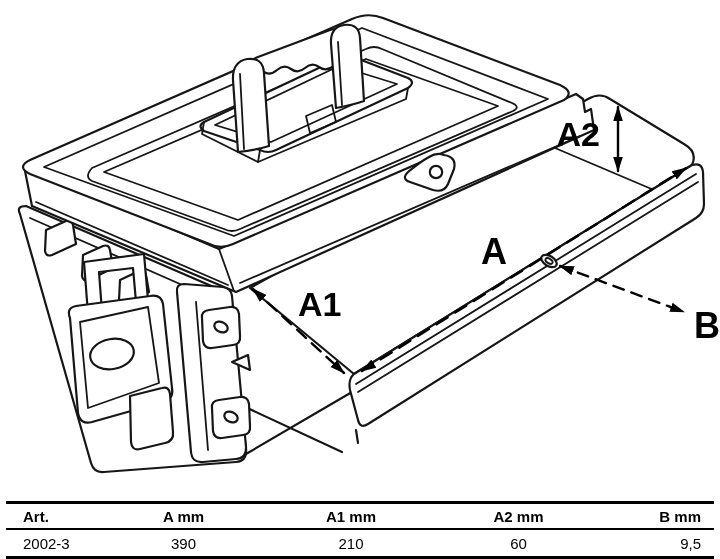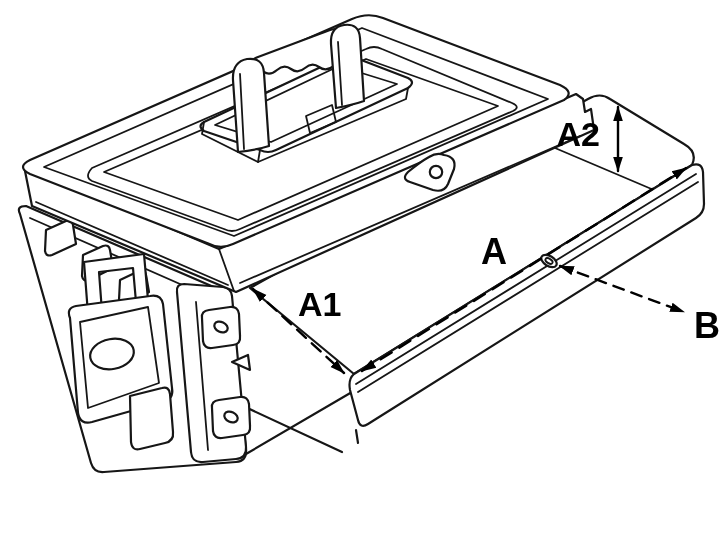--- a/index.html
+++ b/index.html
@@ -99,14 +99,30 @@
       <line x1="253" y1="289" x2="344" y2="373" stroke-dasharray="12 8" marker-start="url(#arw)" marker-end="url(#arw)"></line>
       <line x1="618" y1="107" x2="618" y2="171" marker-start="url(#arw)" marker-end="url(#arw)"></line>
       <line x1="560" y1="266" x2="684" y2="312" stroke-dasharray="11 8" marker-start="url(#arw)" marker-end="url(#arw)"></line>
       <text x="481" y="264" font-size="36">A</text>
       <text x="298" y="316" font-size="34">A1</text>
       <text x="600" y="146" font-size="34" text-anchor="end">A2</text>
       <text x="694" y="338" font-size="36">B</text>
     </g>
   </svg>
 
+  <div class="spec">
+    <div class="specrow head">
+      <div class="cell c1">Art.</div>
+      <div class="cell c2">A mm</div>
+      <div class="cell c3">A1 mm</div>
+      <div class="cell c4">A2 mm</div>
+      <div class="cell c5">B mm</div>
+    </div>
+    <div class="specrow vals">
+      <div class="cell c1">2002-3</div>
+      <div class="cell c2">390</div>
+      <div class="cell c3">210</div>
+      <div class="cell c4">60</div>
+      <div class="cell c5">9,5</div>
+    </div>
+  </div>
 
 </div>
 
 </body></html>

